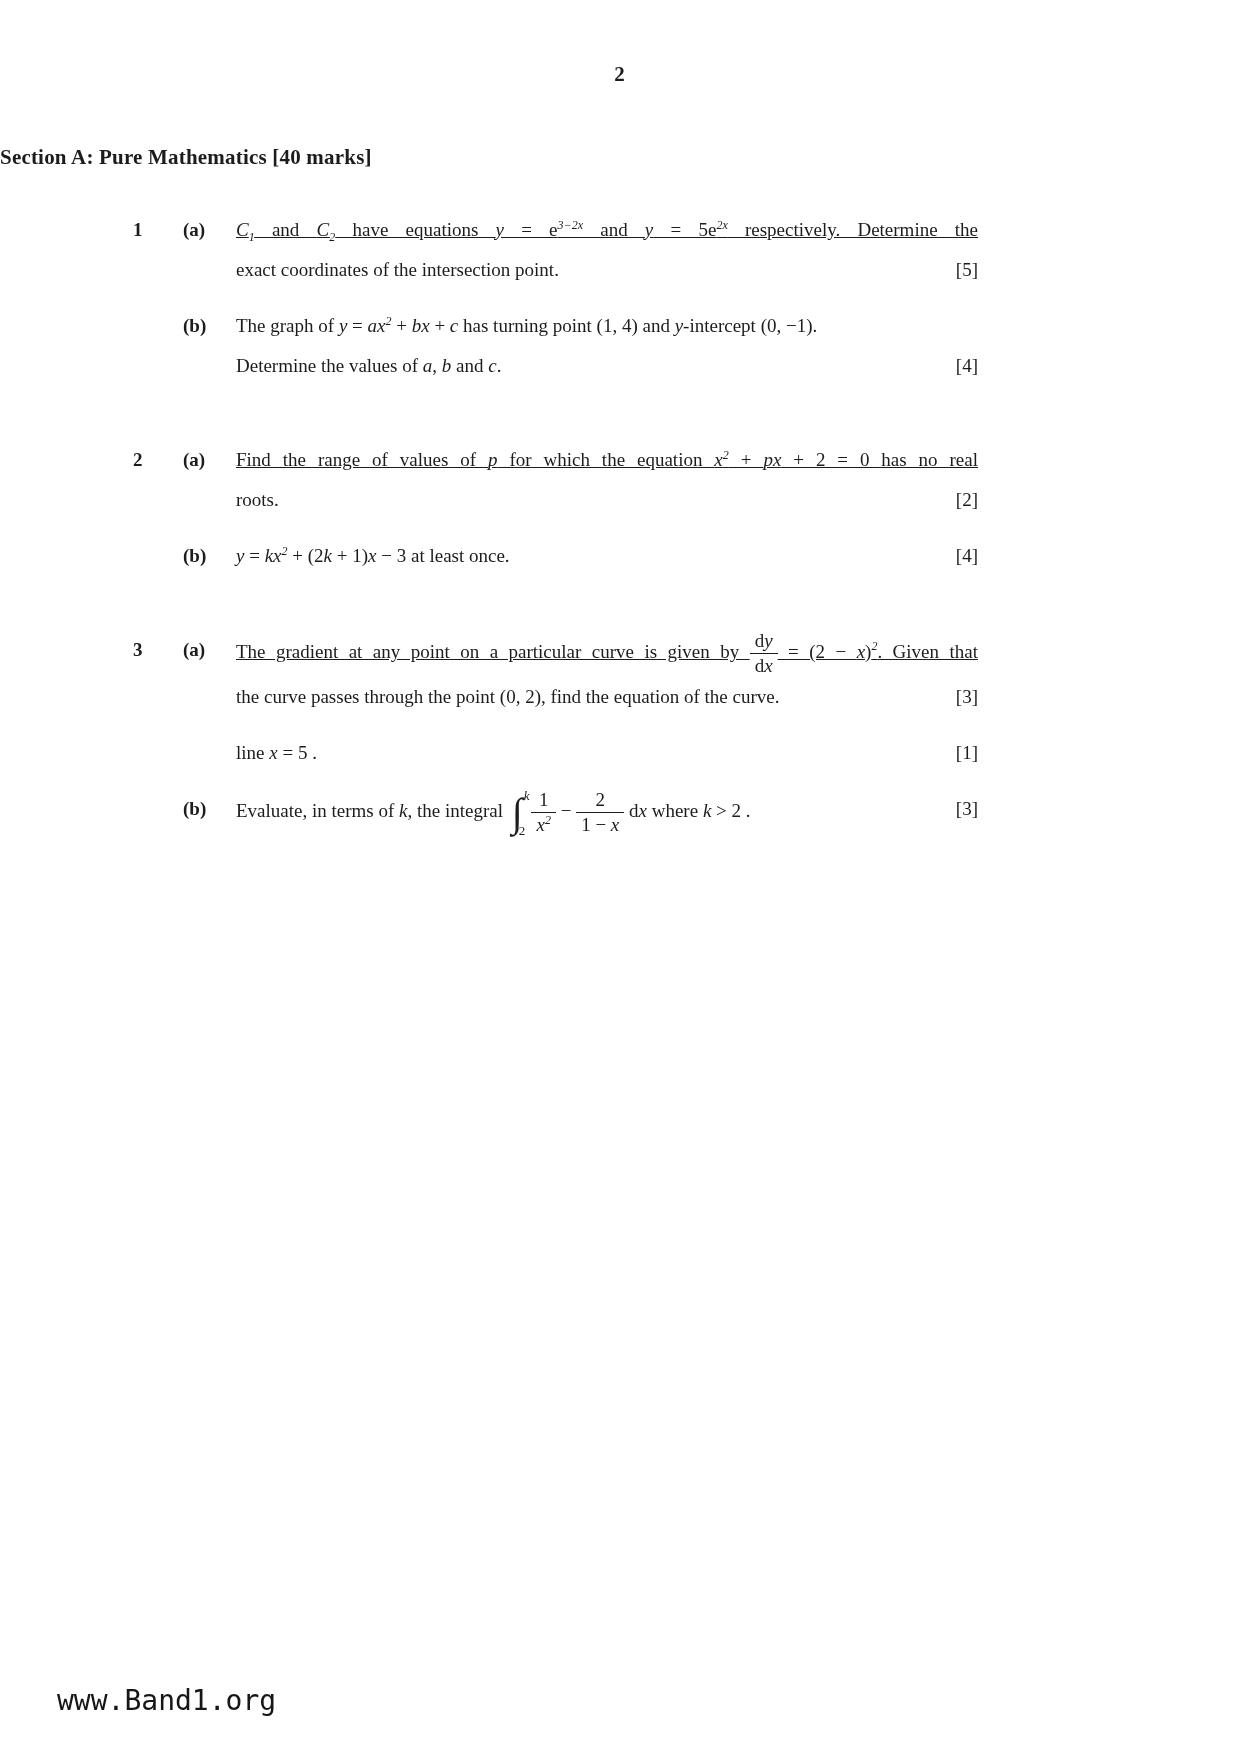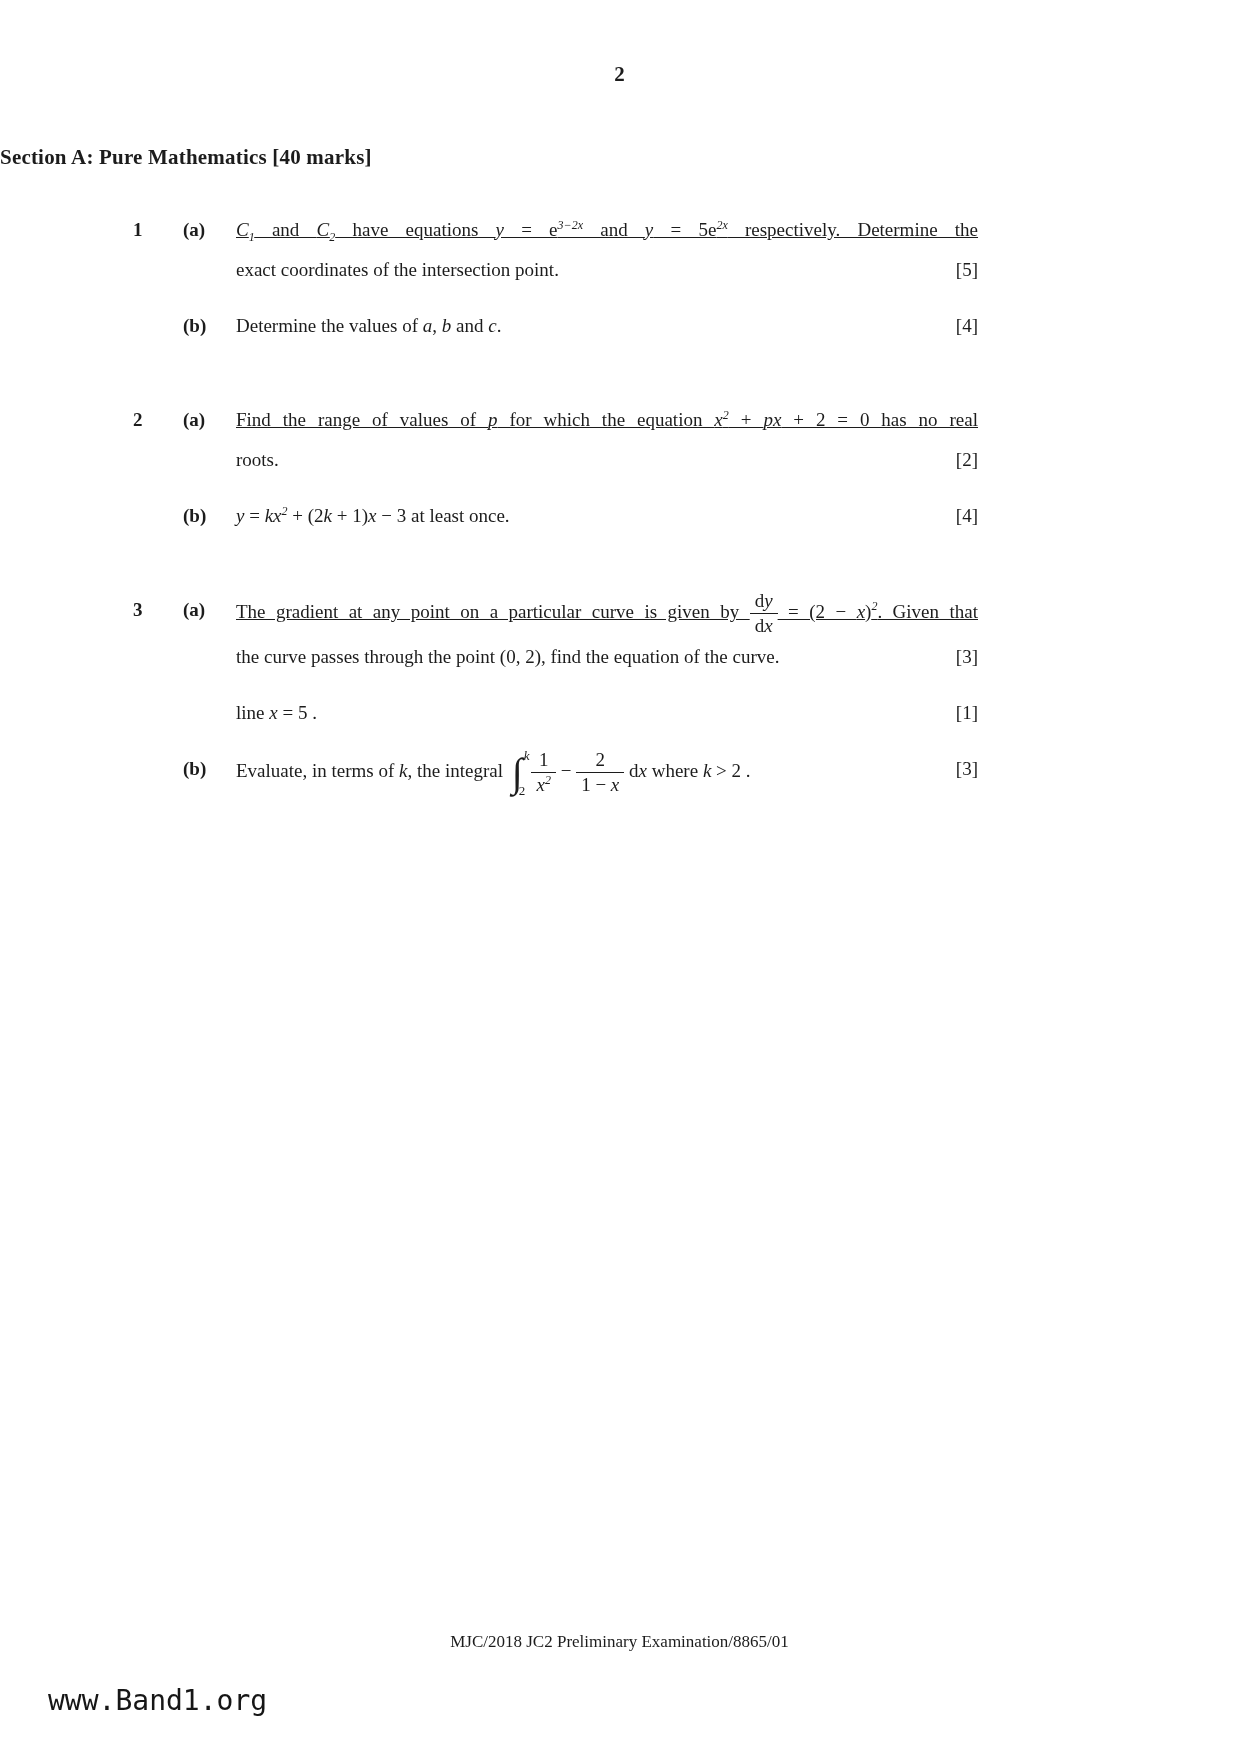--- a/index.html
+++ b/index.html
@@ -96,21 +96,21 @@
   .intlo{align-self:flex-start;margin-left:-5px;}
   .footer-line{
     position:absolute;
     left:0;right:0;
     top:1632px;
     text-align:center;
     font-size:17px;
   }
   .watermark{
     position:absolute;
-    left:48px;
+    left:57px;
     top:1684px;
     font-family:"DejaVu Sans Mono", monospace;
     font-size:28px;
     color:#161616;
   }
 </style>
 </head>
 <body>
 
 <div class="page">
@@ -123,20 +123,21 @@
           <div class="part">
             <div class="plabel">(a)</div>
             <div class="pbody">
               <div class="qline justify"><span class="mi">C</span><sub>1</sub> and <span class="mi">C</span><sub>2</sub> have equations <span class="mi">y</span> = e<sup>3−2x</sup> and <span class="mi">y</span> = 5e<sup>2x</sup> respectively. Determine the</div>
               <div class="qline"><span class="mark">[5]</span>exact coordinates of the intersection point.</div>
             </div>
           </div>
           <div class="part">
             <div class="plabel">(b)</div>
             <div class="pbody">
+              <div class="qline">The graph of <span class="mi">y</span> = <span class="mi">ax</span><sup>2</sup> + <span class="mi">bx</span> + <span class="mi">c</span> has turning point (1, 4) and <span class="mi">y</span>-intercept (0, −1).</div>
               <div class="qline"><span class="mark">[4]</span>Determine the values of <span class="mi">a</span>, <span class="mi">b</span> and <span class="mi">c</span>.</div>
             </div>
           </div>
         </div>
       </div>
       <div class="question">
         <div class="qnum">2</div>
         <div class="parts">
           <div class="part">
             <div class="plabel">(a)</div>
@@ -177,15 +178,14 @@
                   <span class="intlims">
                     <span class="inthi"><span class="mi">k</span></span>
                     <span class="intlo">2</span>
                   </span>
                 </span><span class="frac"><span class="num">1</span><span class="den"><span class="mi">x</span><sup>2</sup></span></span> − <span class="frac"><span class="num">2</span><span class="den">1 − <span class="mi">x</span></span></span> d<span class="mi">x</span>  where <span class="mi">k</span> &gt; 2 .</div>
             </div>
           </div>
         </div>
       </div>
     </main>
-  <div class="footer-line">MJC/2018 JC2 Preliminary Examination/8865/01</div>
   <div class="watermark">www.Band1.org</div>
 </div>
 
 </body></html>

